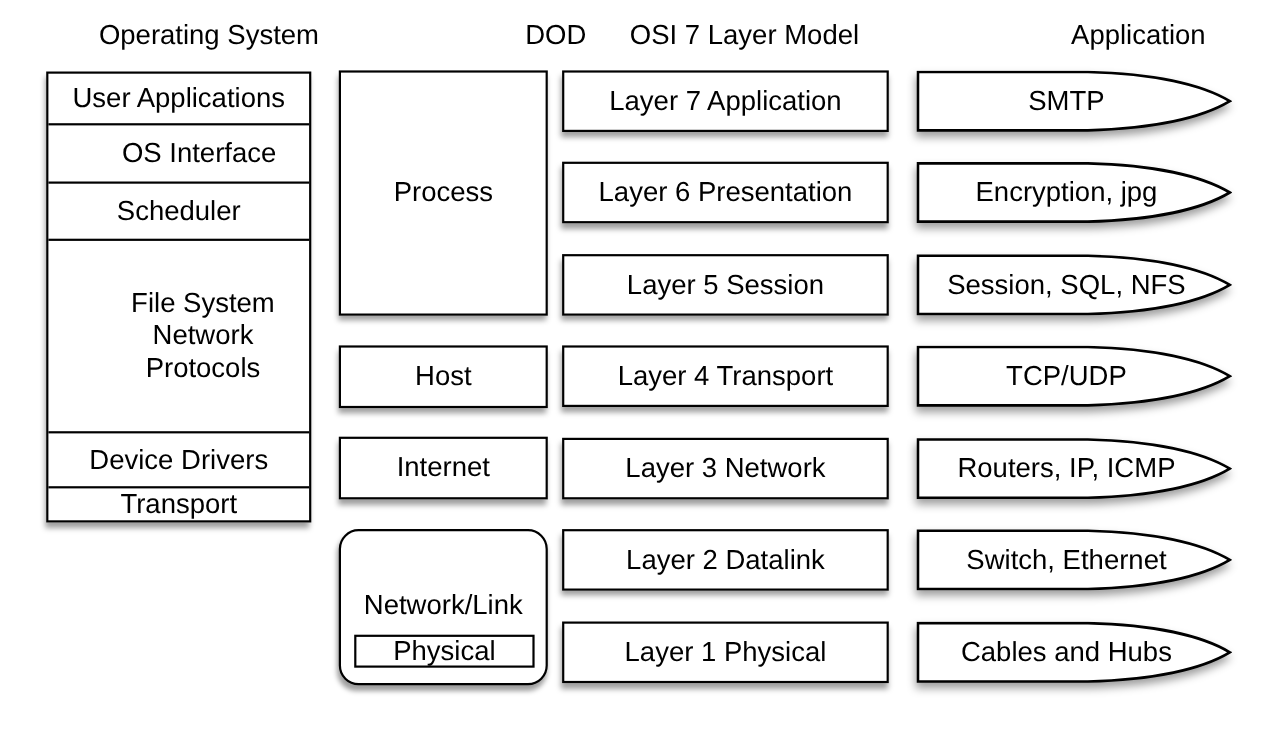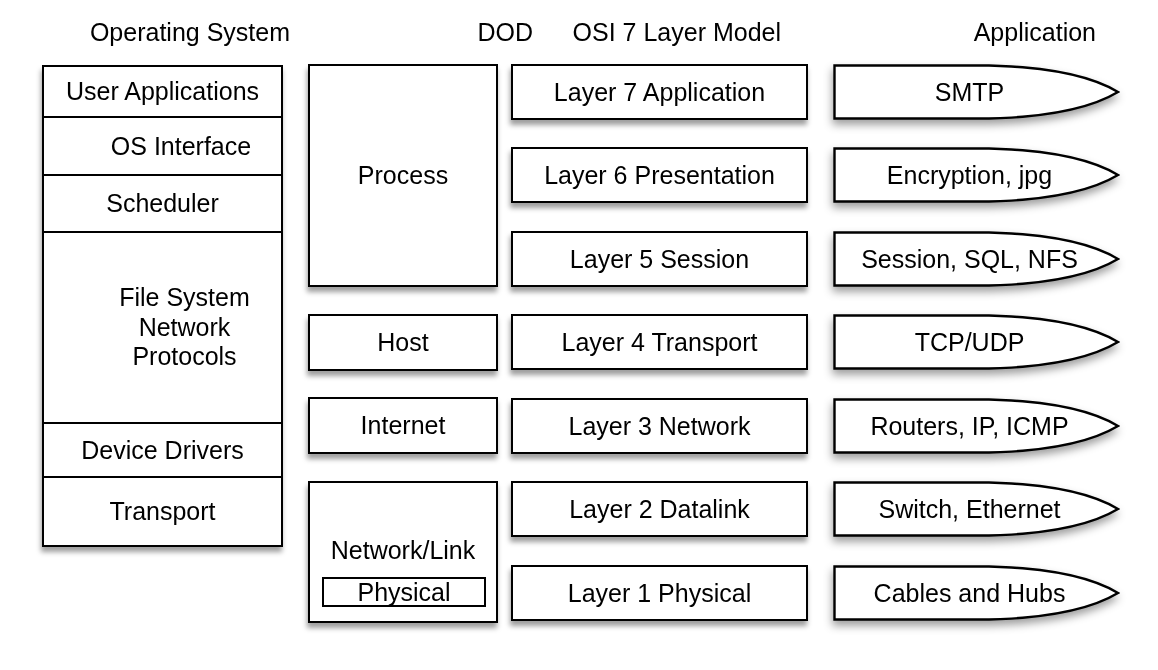--- a/index.html
+++ b/index.html
@@ -44,21 +44,21 @@
     align-items: center;
     justify-content: center;
     text-align: center;
   }
 
   
   .os-stack {
     left: 42px;
     top: 65px;
     width: 241px;
-    height: 482px;
+    height: 410px;
     display: flex;
     flex-direction: column;
   }
   .os-row {
     box-sizing: border-box;
     border-bottom: 2px solid #000000;
     display: flex;
     align-items: center;
     justify-content: center;
     text-align: center;
@@ -69,21 +69,21 @@
   .os-row:nth-child(4) { height: 191px; padding-left: 44px; }
   .os-row:nth-child(5) { height: 54px; }
   .os-row:nth-child(6) { flex: 1; border-bottom: none; }
   .pre { white-space: pre-line; line-height: 1.18; }
 
   
   .dod { left: 308px; width: 190px; }
   .dod-process  { top: 64px;  height: 223px; }
   .dod-host     { top: 314px; height: 57px; }
   .dod-internet { top: 397px; height: 57px; }
-  .dod-network  { top: 481px; height: 142px; }
+  .dod-network  { top: 481px; height: 142px; border-radius: 18px; }
   .nl-label {
     position: absolute;
     left: 0; right: 0;
     top: 52px;
     line-height: 30px;
     text-align: center;
   }
   .nl-inner {
     position: absolute;
     left: 12px;

